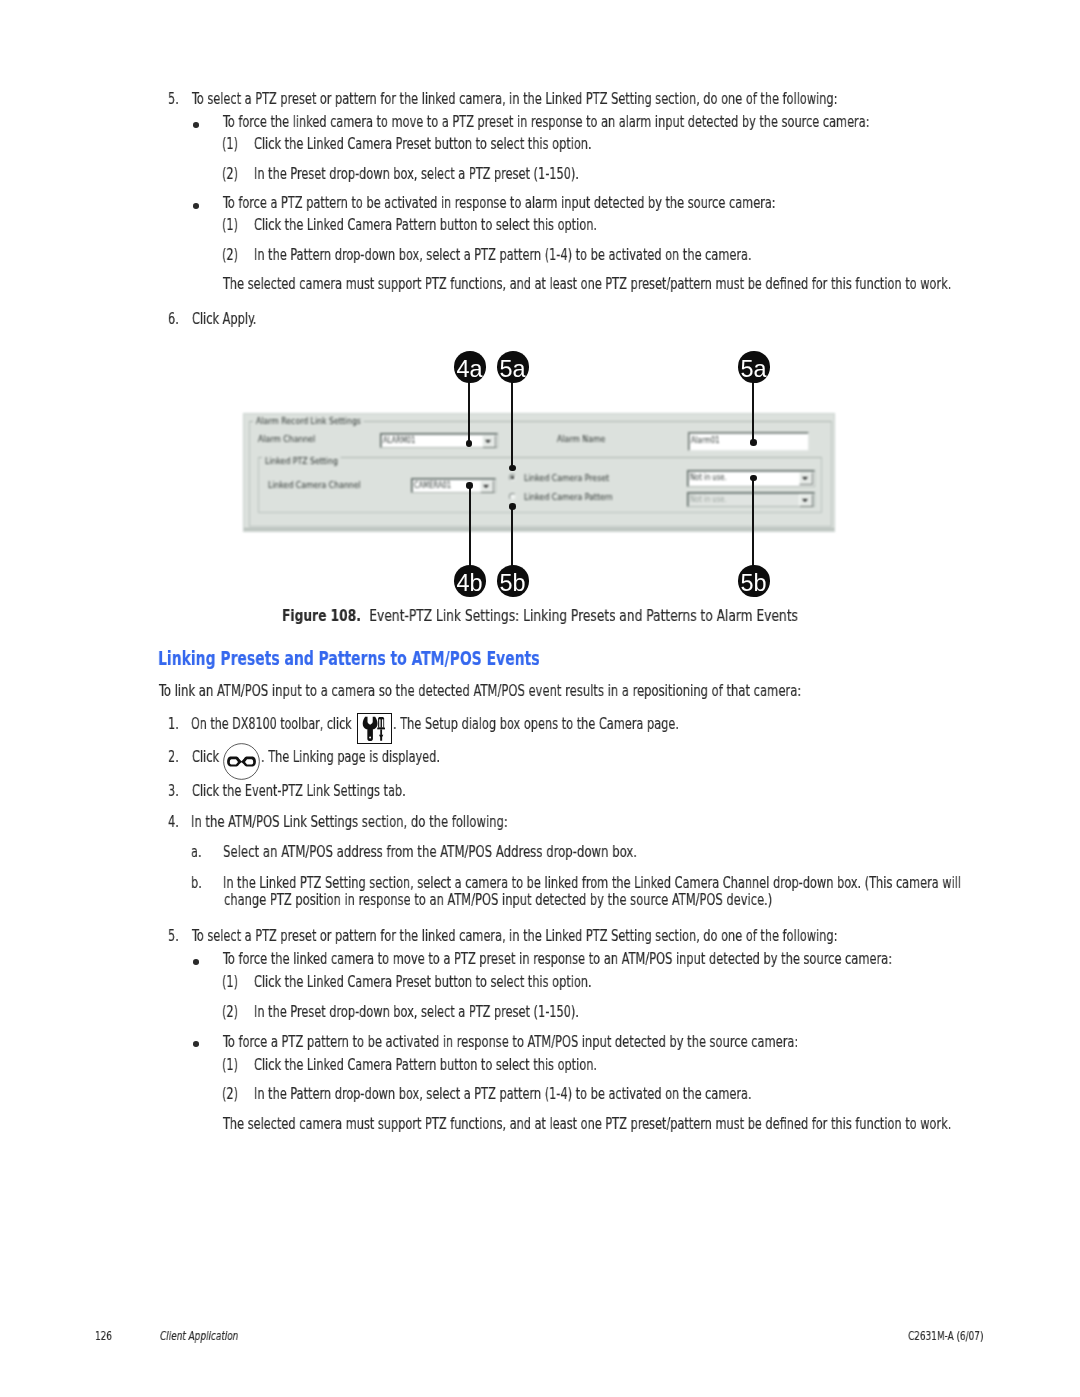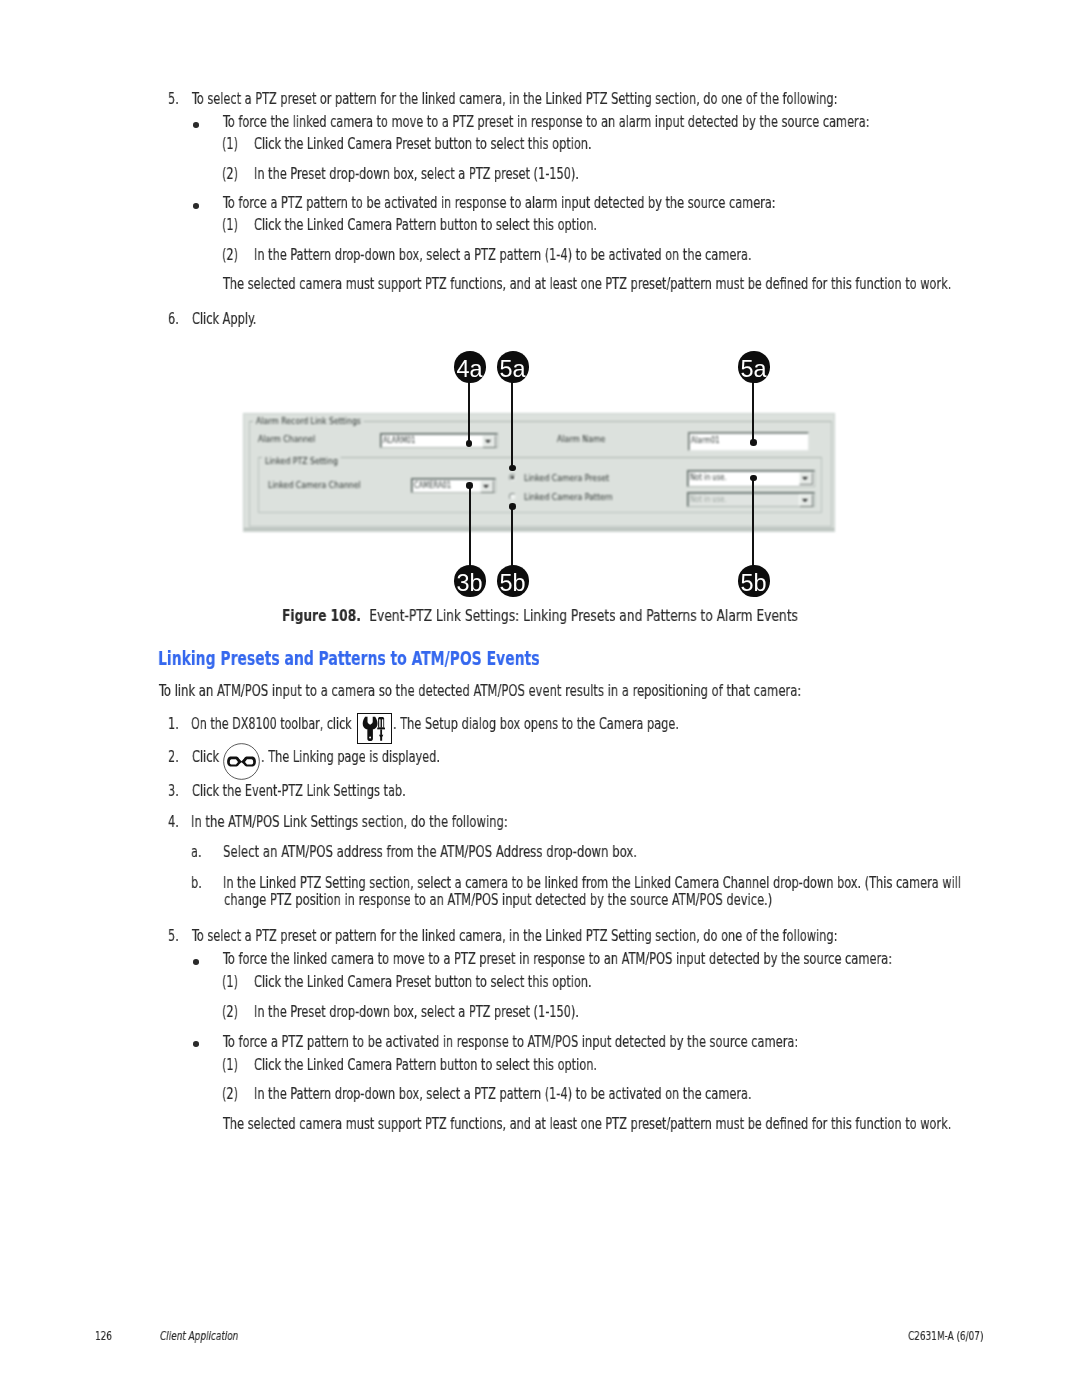--- a/index.html
+++ b/index.html
@@ -151,21 +151,21 @@
   <div class="dot" style="left:469px;top:443.5px;"></div>
   <div class="dot" style="left:512.4px;top:467.7px;"></div>
   <div class="dot" style="left:753.4px;top:442.5px;"></div>
   <div class="dot" style="left:469.6px;top:485.3px;"></div>
   <div class="dot" style="left:512.4px;top:506.3px;"></div>
   <div class="dot" style="left:753.4px;top:478px;"></div>
 
   <div class="callout" style="left:454px;top:351px;"><span>4a</span></div>
   <div class="callout" style="left:497px;top:351px;"><span>5a</span></div>
   <div class="callout" style="left:738px;top:351px;"><span>5a</span></div>
-  <div class="callout" style="left:454px;top:565px;"><span>3b</span></div>
+  <div class="callout" style="left:454px;top:565px;"><span>4b</span></div>
   <div class="callout" style="left:497px;top:565px;"><span>5b</span></div>
   <div class="callout" style="left:738px;top:565px;"><span>5b</span></div>
 </div>
 
 <div class="t fig-cap" style="left:282px;top:608px;"><b>Figure 108.</b><span style="display:inline-block;width:10px"></span><span>Event-PTZ Link Settings: Linking Presets and Patterns to Alarm Events</span></div>
 
 <div class="t head" style="left:158.2px;top:648px;">Linking Presets and Patterns to ATM/POS Events</div>
 
 <div class="t" style="left:158.6px;top:683px;transform:scaleX(0.7755);">To link an ATM/POS input to a camera so the detected ATM/POS event results in a repositioning of that camera:</div>
 

